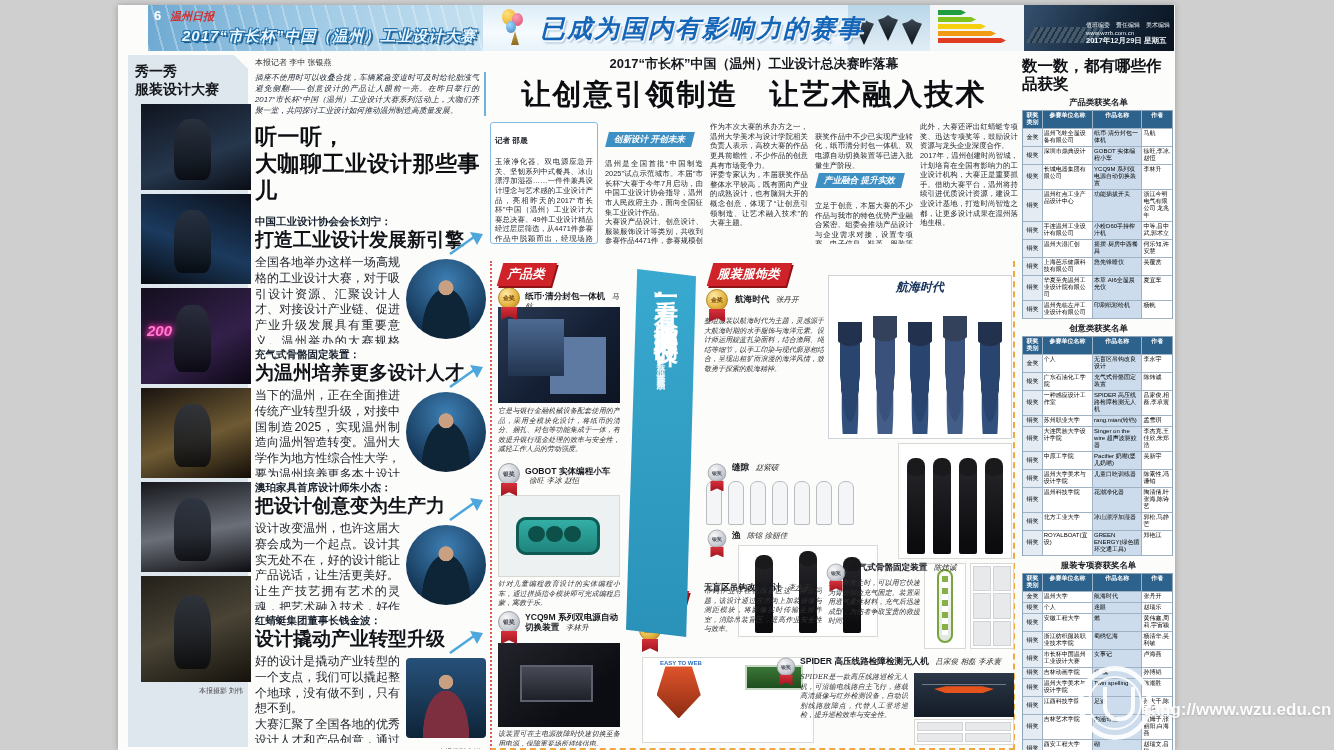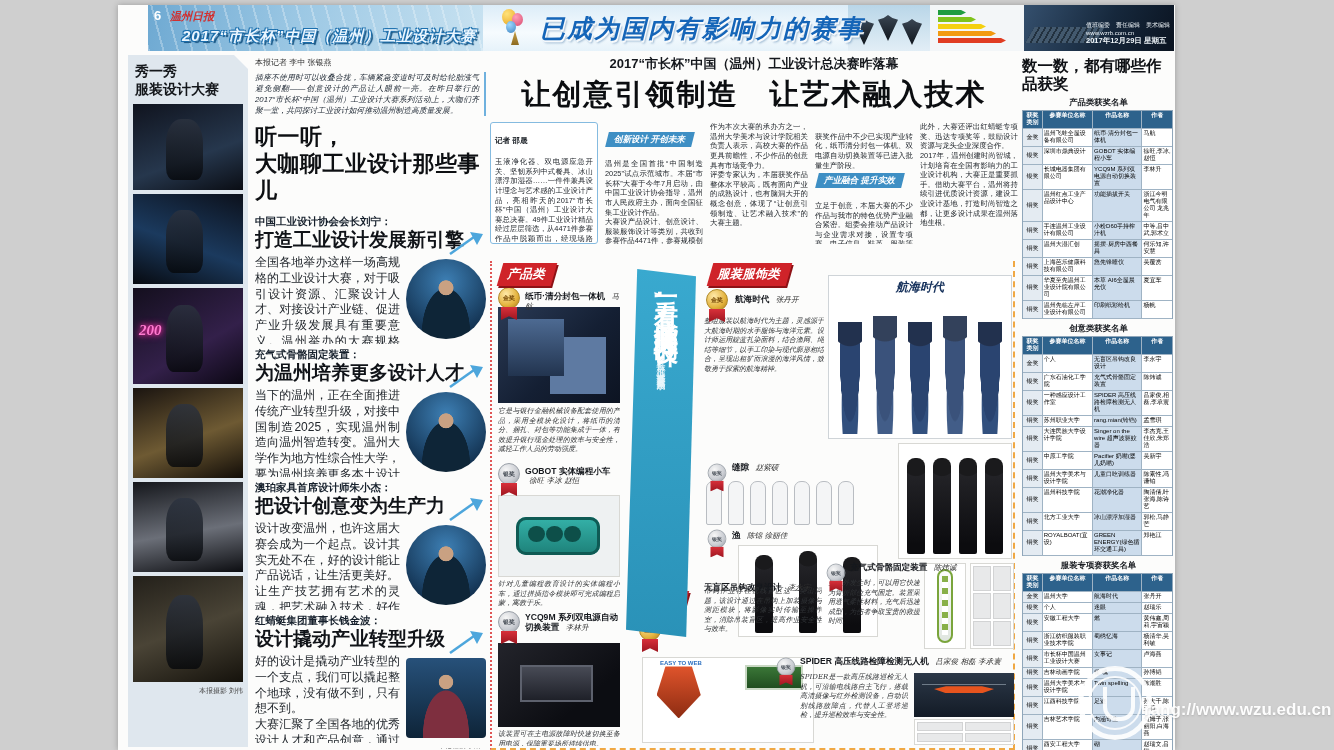--- a/index.html
+++ b/index.html
@@ -45,21 +45,21 @@
   .b-kbd::before{content:"";position:absolute;left:6px;top:22px;width:70px;height:16px;transform:skewX(-30deg);
     background:repeating-linear-gradient(90deg,#43596e 0 4px,#22313f 4px 6px);}
   .b-credits{position:absolute;right:4px;top:16px;text-align:left;color:#eef4f8;font-size:6px;line-height:8px;}
   .b-date{font-size:7.5px;font-weight:bold;}
 
   
   .fashion-col{position:absolute;left:10px;top:50px;width:120px;height:692px;background:#dfe7ee;padding:6px 5px;}
   .fashion-col::before{content:"";position:absolute;right:0;top:0;border-style:solid;border-width:0 14px 14px 0;
     border-color:transparent #fcfcfb transparent transparent;}
   .f-title{font-size:14px;font-weight:900;line-height:1.25;color:#15181c;margin:2px 0 6px 2px;}
-  .f-photo{position:relative;width:110px;margin:0 0 4px 0;overflow:hidden;font-family:Liberation Serif, serif;}
+  .f-photo{position:relative;width:110px;margin:0 0 4px 8px;overflow:hidden;}
   .fp1{height:86px;background:linear-gradient(160deg,#10141f,#26374d 60%,#0a0d14);}
   .fp2{height:90px;background:linear-gradient(200deg,#0c111c,#1b3a5e 55%,#070a10);}
   .fp3{height:96px;background:linear-gradient(150deg,#140f1e,#33204a 60%,#0b0713);}
   .fp4{height:90px;background:linear-gradient(160deg,#1a1410,#6e5a33 55%,#120d08);}
   .fp5{height:90px;background:linear-gradient(170deg,#15171c,#6b6f78 55%,#0c0d11);}
   .fp6{height:106px;background:linear-gradient(160deg,#23201a,#4a4436 50%,#15120c);}
   .f-photo::after{content:"";position:absolute;left:30%;top:18%;width:34%;height:70%;border-radius:40% 40% 20% 20%;
     background:linear-gradient(#2c3340,#05070a);opacity:.8;}
   .neon{position:absolute;left:6px;top:34px;font-size:15px;font-weight:900;font-style:italic;color:#ff7ad0;
     text-shadow:0 0 5px #ff2ea6,0 0 9px #ff2ea6;z-index:2;}

